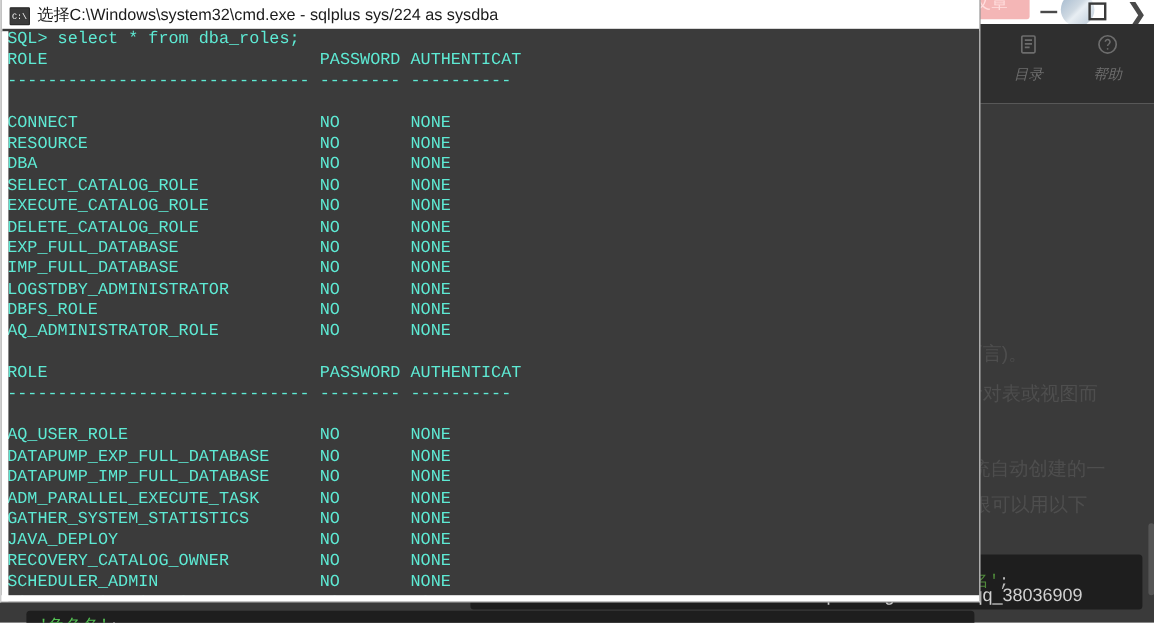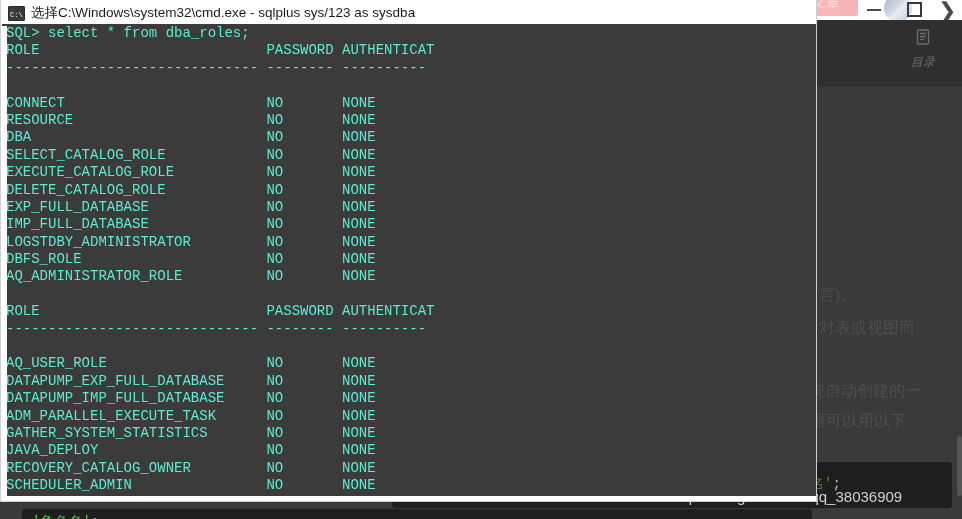--- a/index.html
+++ b/index.html
@@ -293,20 +293,30 @@
 
       <div class="tb-right">
         <div class="tb-item">
           <span class="tb-ico">
             <svg width="20" height="20" viewBox="0 0 20 20" fill="none" stroke="#6d6d6d" stroke-width="1.4">
               <rect x="4.5" y="3" width="11" height="14" rx="1"></rect>
               <path d="M7 6.5h6M7 9.5h6M7 12.5h4"></path>
             </svg>
           </span>
           <span>目录</span>
+        </div>
+        <div class="tb-item">
+          <span class="tb-ico">
+            <svg width="20" height="20" viewBox="0 0 20 20" fill="none" stroke="#6d6d6d" stroke-width="1.4">
+              <circle cx="10" cy="10" r="7.2"></circle>
+              <path d="M8.1 7.8a1.95 1.95 0 113.3 1.5c-.9.7-1.4 1-1.4 2" stroke-width="1.3"></path>
+              <circle cx="10" cy="13.7" r="0.75" fill="#6d6d6d" stroke="none"></circle>
+            </svg>
+          </span>
+          <span>帮助</span>
         </div>
       </div>
     </div>
 
     <div class="bg-article">
       <div class="art-line art-h" style="left:470px; top:0px;">3. Oracle登陆命令</div>
       <div class="art-line art-h" style="left:352px; top:30px;">sys用户登陆命令</div>
       <div class="art-line art-p" style="left:352px; top:62px;">sqlplus sys/密码(可随便输入，例：123) as sysdba</div>
       <div class="art-line art-h" style="left:352px; top:97px;">普通用户登陆</div>
       <div class="art-line art-p" style="left:352px; top:128px;">sqlplus 用户名/密码</div>
@@ -324,20 +334,20 @@
     <div class="art-code"><span>sql&gt;select * from role_sys_privs where role=</span><span class="str">'角色名'</span><span>;</span></div>
 
     <div class="art-code2"><span class="str">'角色名'</span><span>;</span></div>
 
     <div class="watermark">https://blog.csdn.net/qq_38036909</div>
   </div>
 
   <div class="cmd-win">
     <div class="cmd-title">
       <span class="cmd-ico">C:\</span>
-      <span>选择C:\Windows\system32\cmd.exe - sqlplus  sys/123 as sysdba</span>
+      <span>选择C:\Windows\system32\cmd.exe - sqlplus  sys/224 as sysdba</span>
     </div>
     <div class="cmd-body" id="cmdout"><div class="row">SQL&gt; select * from dba_roles;</div><div class="row">ROLE                           PASSWORD AUTHENTICAT</div><div class="row">------------------------------ -------- ----------</div><div class="row"></div><div class="row">CONNECT                        NO       NONE</div><div class="row">RESOURCE                       NO       NONE</div><div class="row">DBA                            NO       NONE</div><div class="row">SELECT_CATALOG_ROLE            NO       NONE</div><div class="row">EXECUTE_CATALOG_ROLE           NO       NONE</div><div class="row">DELETE_CATALOG_ROLE            NO       NONE</div><div class="row">EXP_FULL_DATABASE              NO       NONE</div><div class="row">IMP_FULL_DATABASE              NO       NONE</div><div class="row">LOGSTDBY_ADMINISTRATOR         NO       NONE</div><div class="row">DBFS_ROLE                      NO       NONE</div><div class="row">AQ_ADMINISTRATOR_ROLE          NO       NONE</div><div class="row"></div><div class="row">ROLE                           PASSWORD AUTHENTICAT</div><div class="row">------------------------------ -------- ----------</div><div class="row"></div><div class="row">AQ_USER_ROLE                   NO       NONE</div><div class="row">DATAPUMP_EXP_FULL_DATABASE     NO       NONE</div><div class="row">DATAPUMP_IMP_FULL_DATABASE     NO       NONE</div><div class="row">ADM_PARALLEL_EXECUTE_TASK      NO       NONE</div><div class="row">GATHER_SYSTEM_STATISTICS       NO       NONE</div><div class="row">JAVA_DEPLOY                    NO       NONE</div><div class="row">RECOVERY_CATALOG_OWNER         NO       NONE</div><div class="row">SCHEDULER_ADMIN                NO       NONE</div><div class="row">HS_ADMIN_SELECT_ROLE           NO       NONE</div></div>
     <div class="win-border-left"></div>
     <div class="win-border-bottom"></div>
   </div>
 
 </div>
 
 </body></html>

